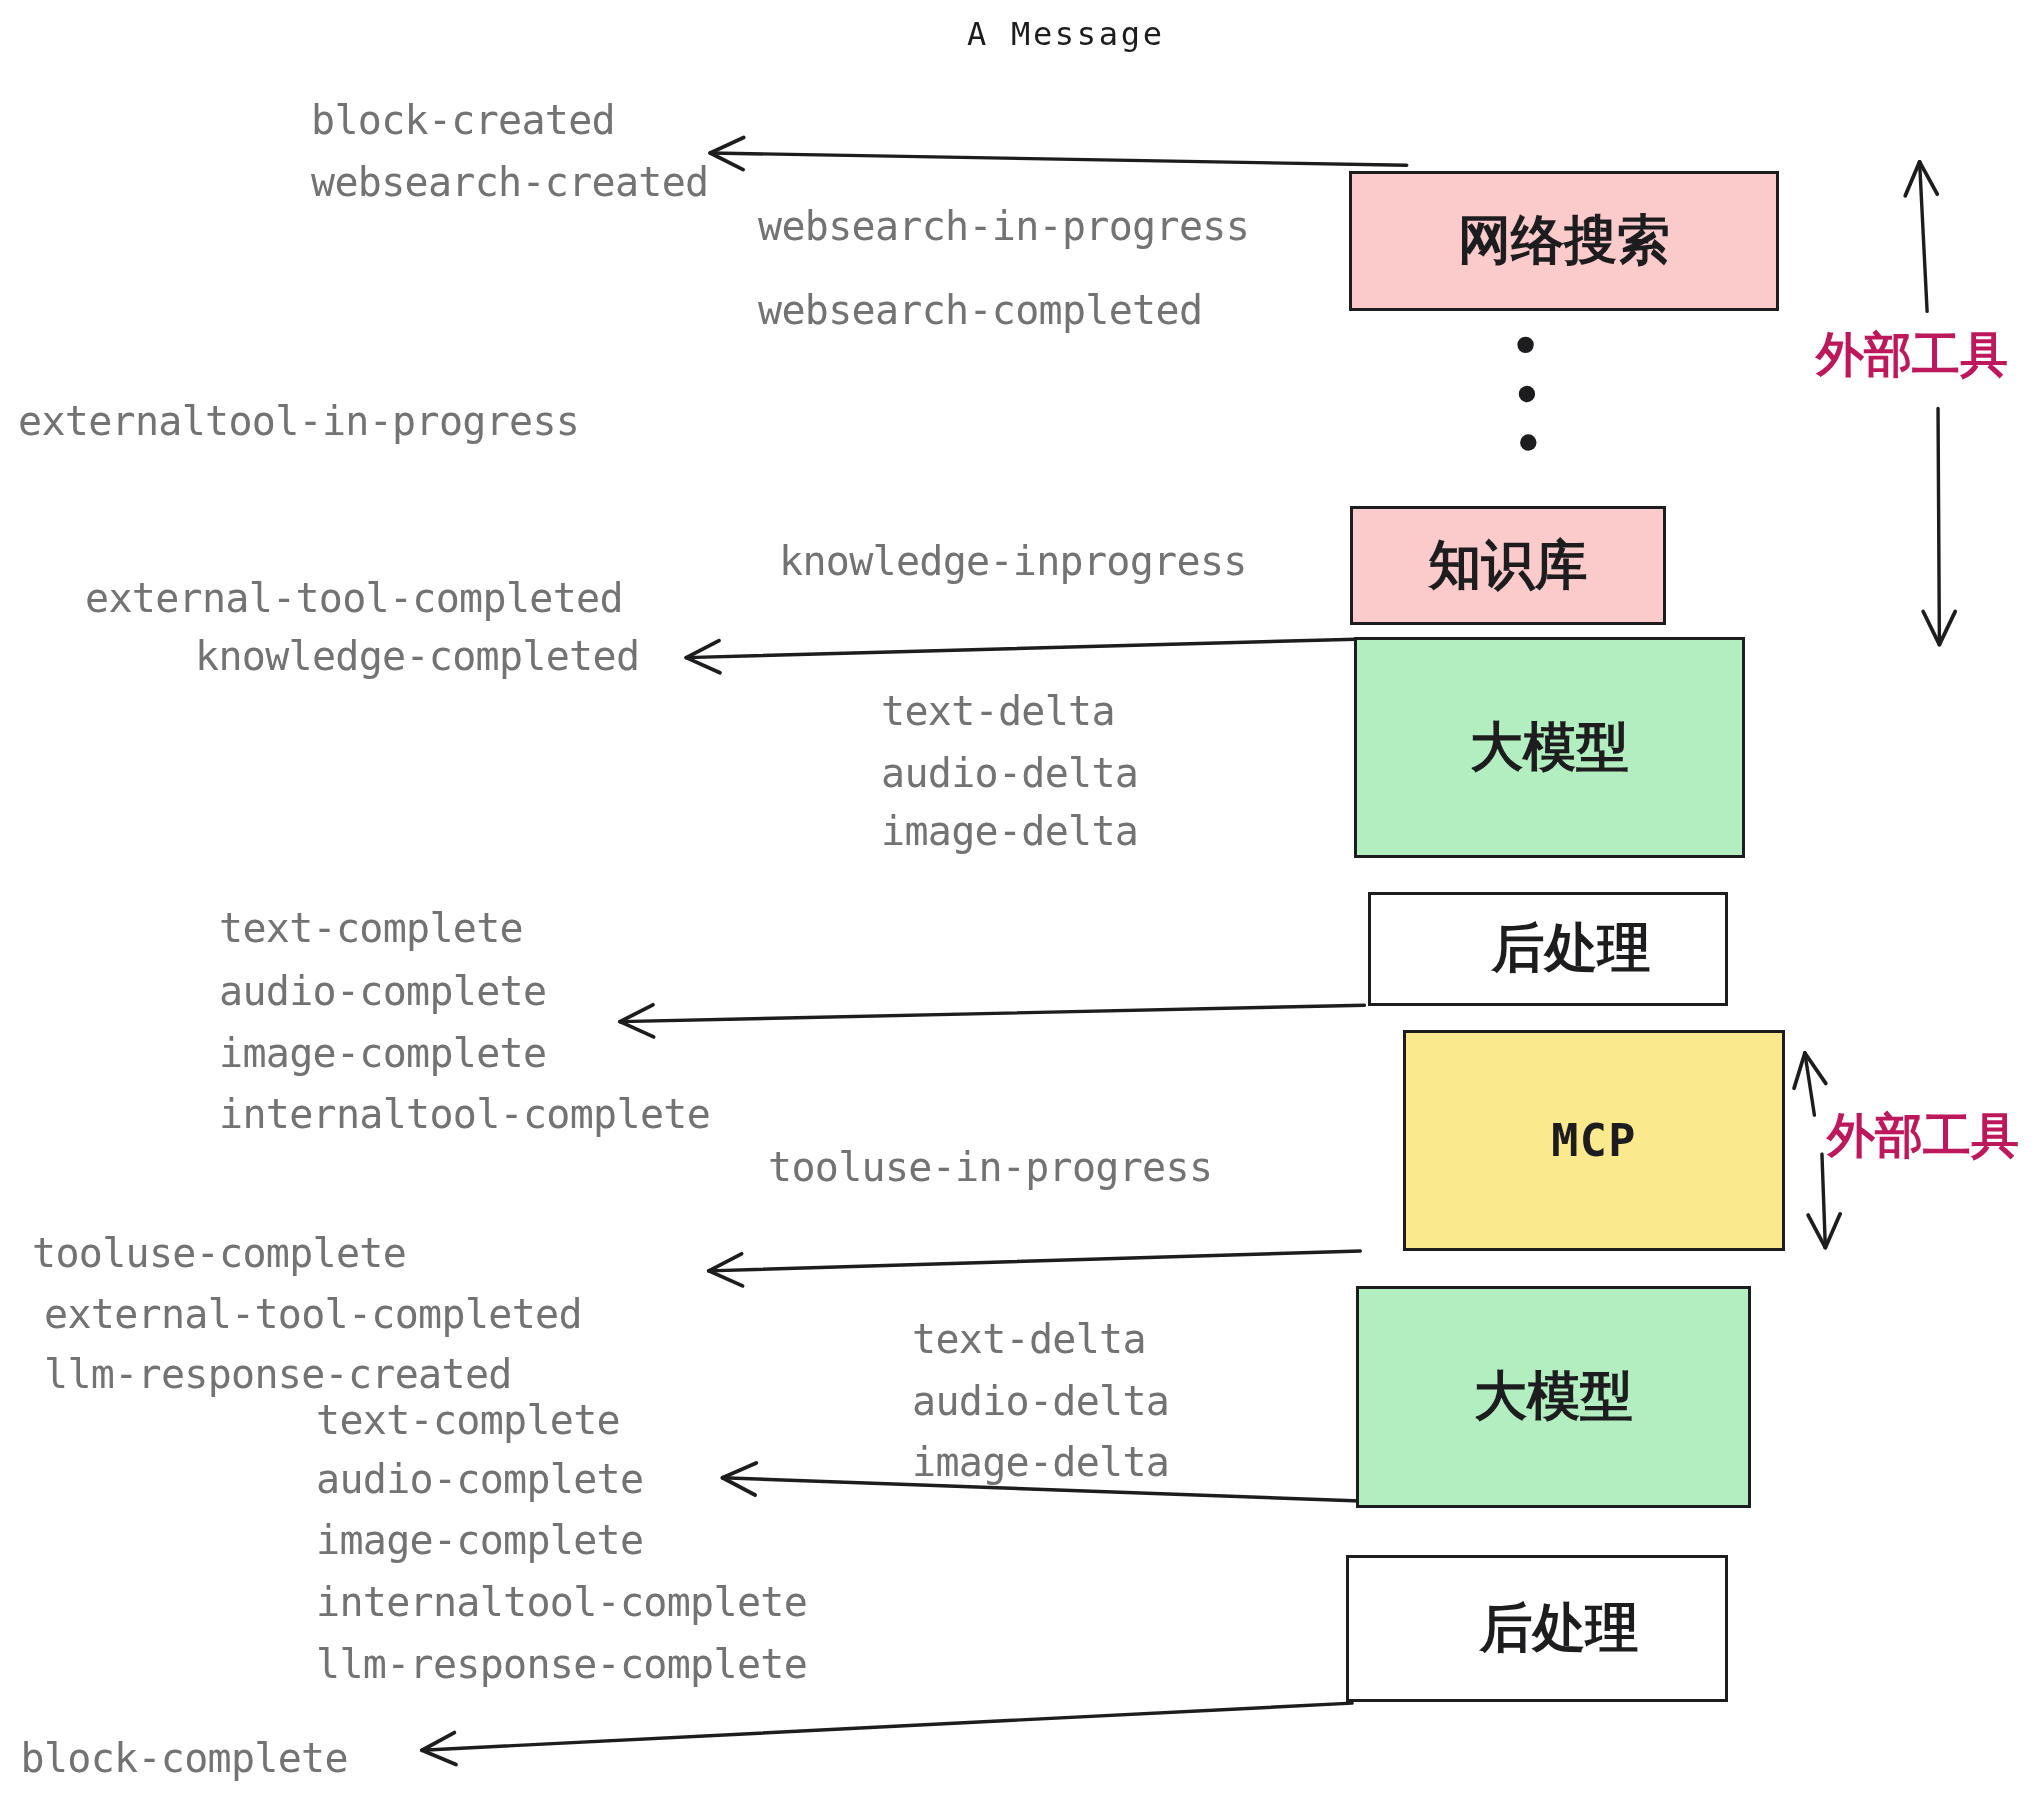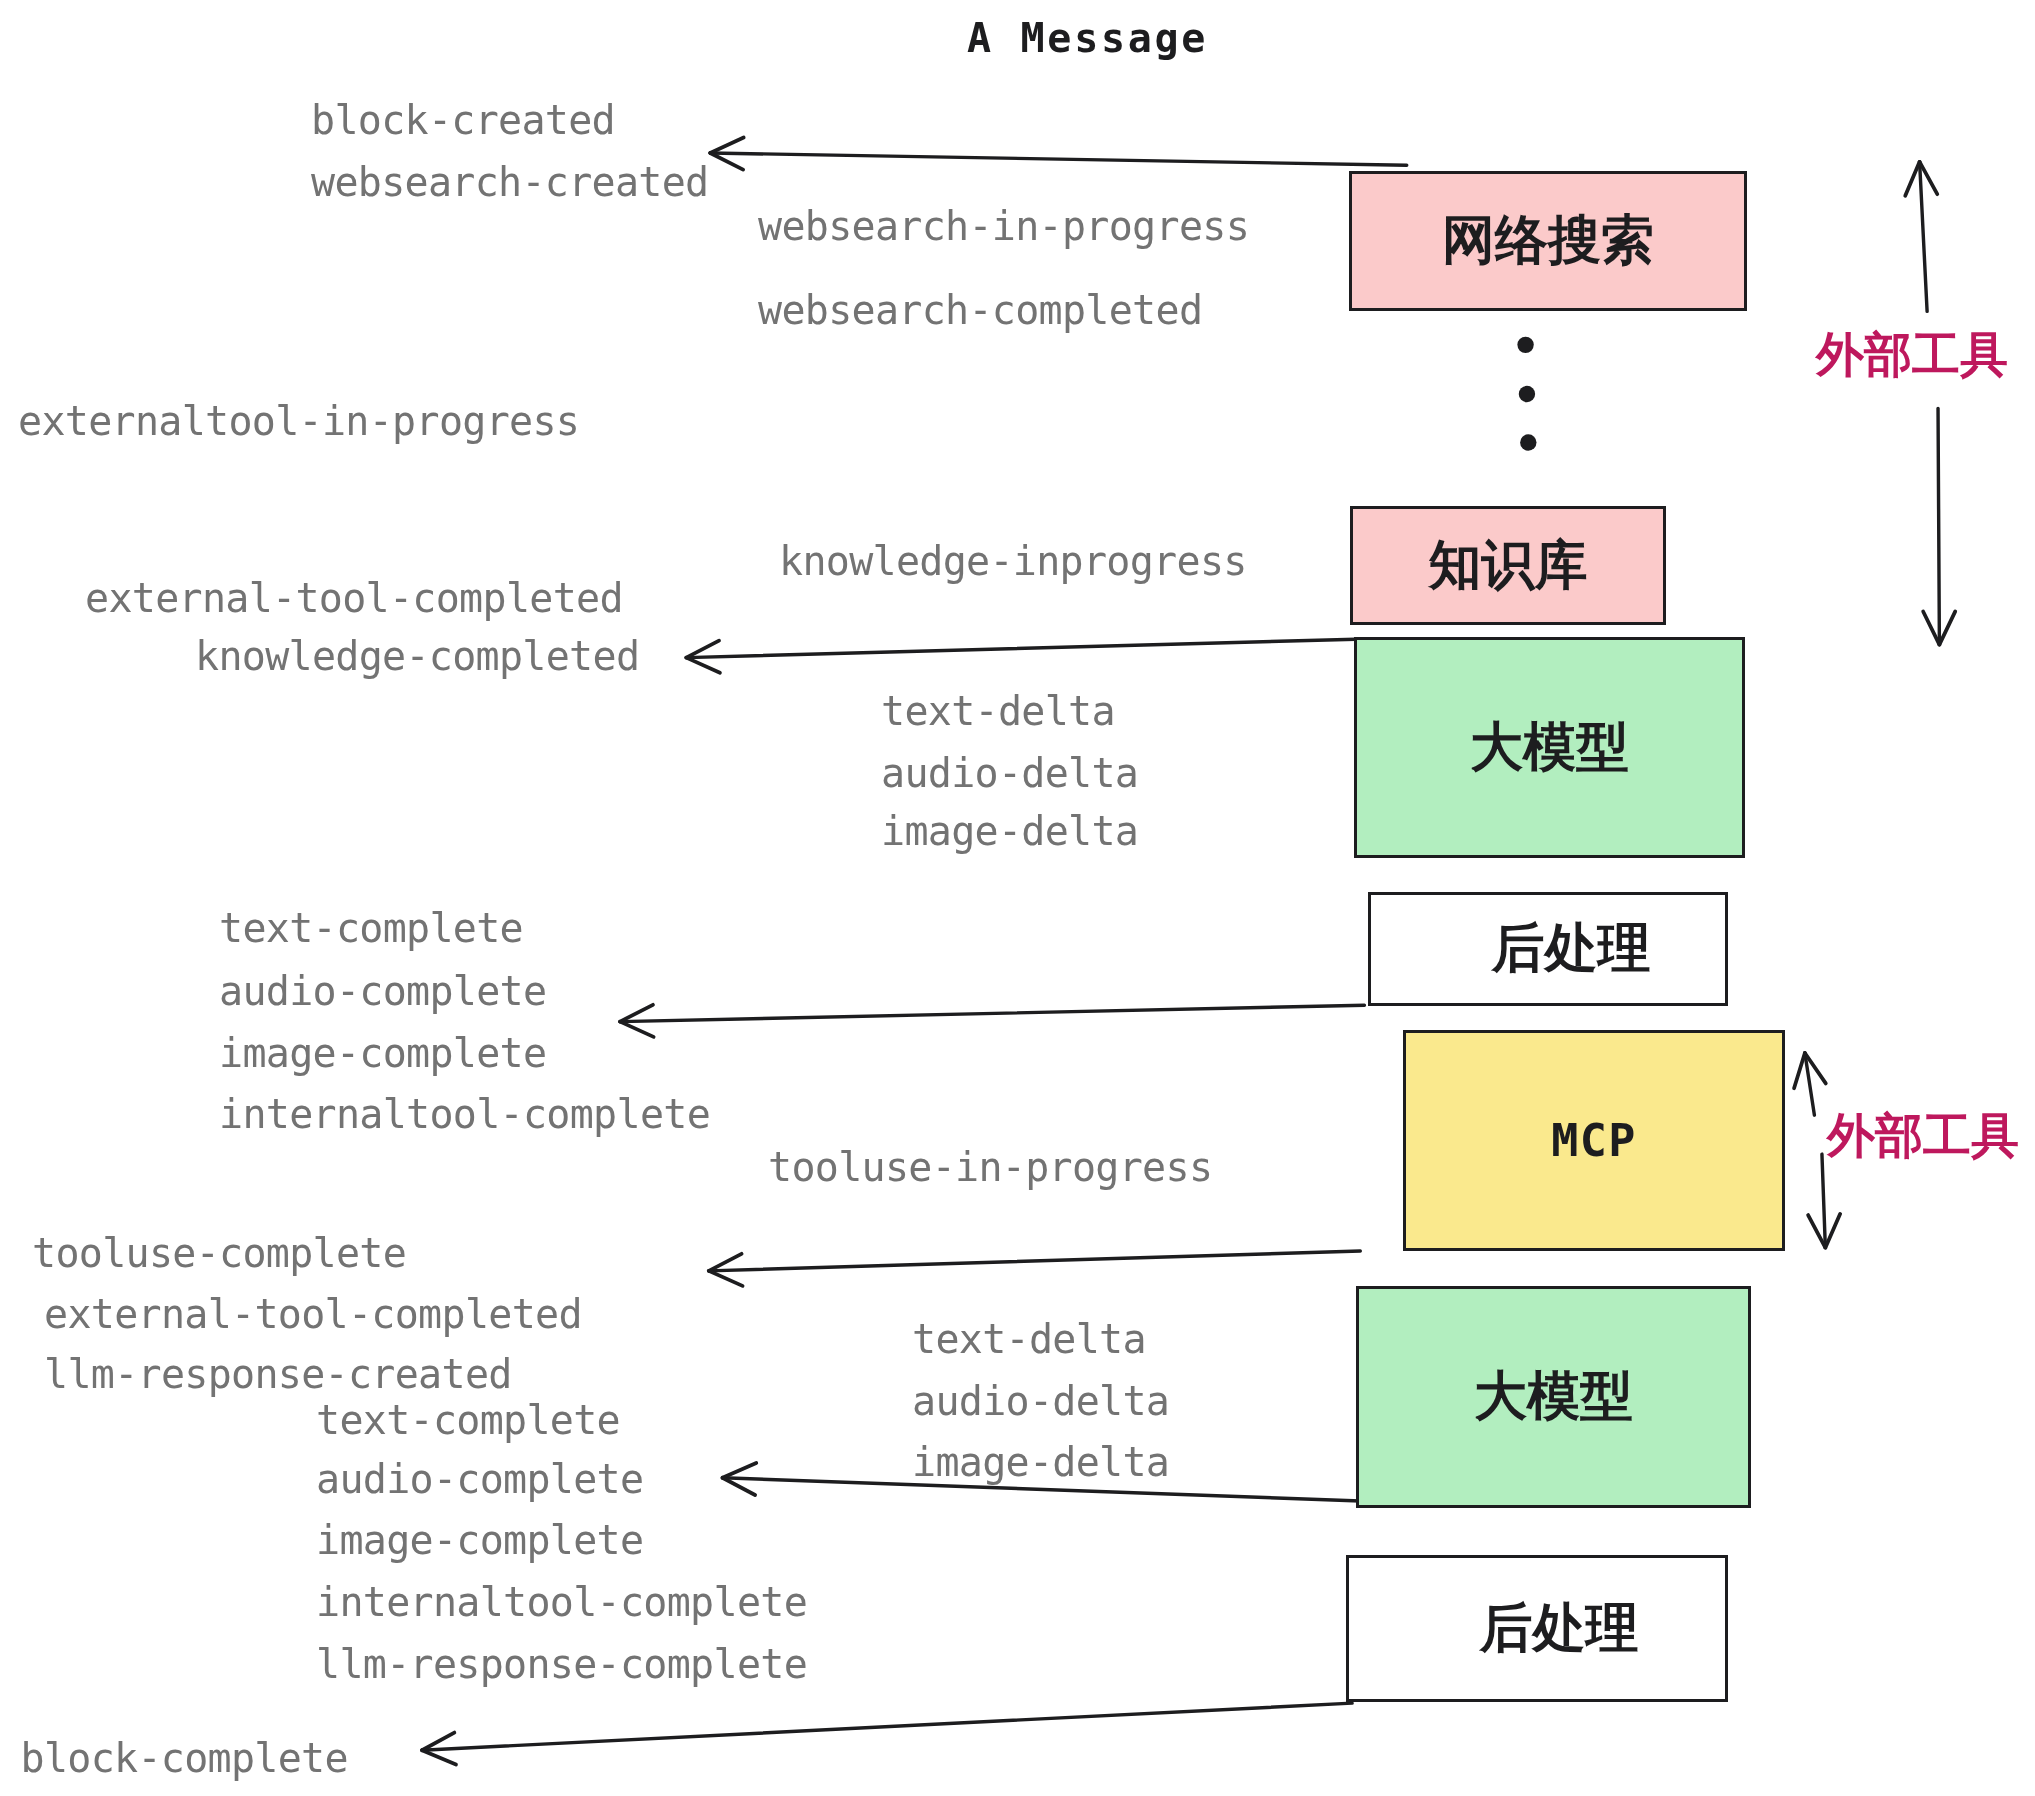--- a/index.html
+++ b/index.html
@@ -8,22 +8,22 @@
     width:2035px;
     height:1796px;
     background:#ffffff;
     overflow:hidden;
     font-family:"DejaVu Sans Mono","Liberation Mono",monospace;
     color:#1d1d1f;
   }
   #title{
     position:absolute;
     left:967px; top:15px;
-    font-size:40px;
-    font-weight:bold;
+    font-size:32px;
+    font-weight:normal;
     letter-spacing:2.7px;
     white-space:nowrap;
     font-family:"DejaVu Sans Mono","Liberation Mono",monospace;
   }
   .event{
     position:absolute;
     font-size:40px;
     line-height:45px;
     white-space:nowrap;
     letter-spacing:-0.7px;
@@ -100,21 +100,21 @@
       <line x1="2643" y1="1542" x2="2673.6086620134092" y2="1586.4871870289512" stroke="#1D1D1F" stroke-width="5.5" stroke-linecap="round"></line>
       <line x1="2643" y1="1542" x2="2627.1786386895546" y2="1593.6302675403135" stroke="#1D1D1F" stroke-width="5.5" stroke-linecap="round"></line>
       <line x1="2668" y1="1690" x2="2673" y2="1827" stroke="#1D1D1F" stroke-width="5" stroke-linecap="round"></line>
       <line x1="2673" y1="1827" x2="2647.754065369825" y2="1779.264868444206" stroke="#1D1D1F" stroke-width="5.5" stroke-linecap="round"></line>
       <line x1="2673" y1="1827" x2="2694.6990884578354" y2="1777.5515464336947" stroke="#1D1D1F" stroke-width="5.5" stroke-linecap="round"></line>
       <circle cx="2234" cy="505" r="12" fill="#1D1D1F"></circle>
       <circle cx="2236" cy="577" r="12" fill="#1D1D1F"></circle>
       <circle cx="2238" cy="648" r="12" fill="#1D1D1F"></circle>
     </svg>
   <div id="boxes">
-      <div class="box" style="left: 1349px; top: 171px; width: 398px; height: 140px; background: rgb(251, 202, 202);">网络搜索</div>
+      <div class="box" style="left: 1349px; top: 171px; width: 430px; height: 140px; background: rgb(251, 202, 202);">网络搜索</div>
       <div class="box" style="left: 1350px; top: 506px; width: 316px; height: 119px; background: rgb(251, 202, 202);">知识库</div>
       <div class="box" style="left: 1354px; top: 637px; width: 391px; height: 221px; background: rgb(178, 238, 191);">大模型</div>
       <div class="box" style="left: 1368px; top: 892px; width: 360px; height: 114px; background: rgb(255, 255, 255); padding-left: 46px;">后处理</div>
       <div class="box mono" style="left: 1359px; top: 1030px; width: 382px; height: 221px; background: rgb(250, 233, 141);">MCP</div>
       <div class="box" style="left: 1356px; top: 1286px; width: 395px; height: 222px; background: rgb(178, 238, 191);">大模型</div>
       <div class="box" style="left: 1346px; top: 1555px; width: 382px; height: 147px; background: rgb(255, 255, 255); padding-left: 44px;">后处理</div>
     </div>
   <div id="events">
       <div class="event" style="left: 311px; top: 98px;">block-created</div>
       <div class="event" style="left: 311px; top: 160px;">websearch-created</div>

